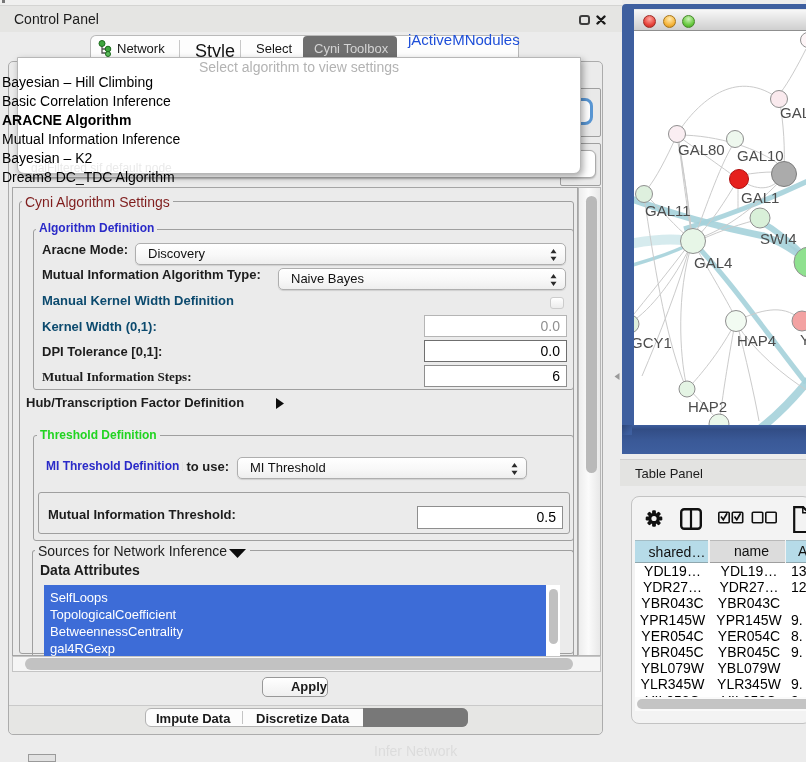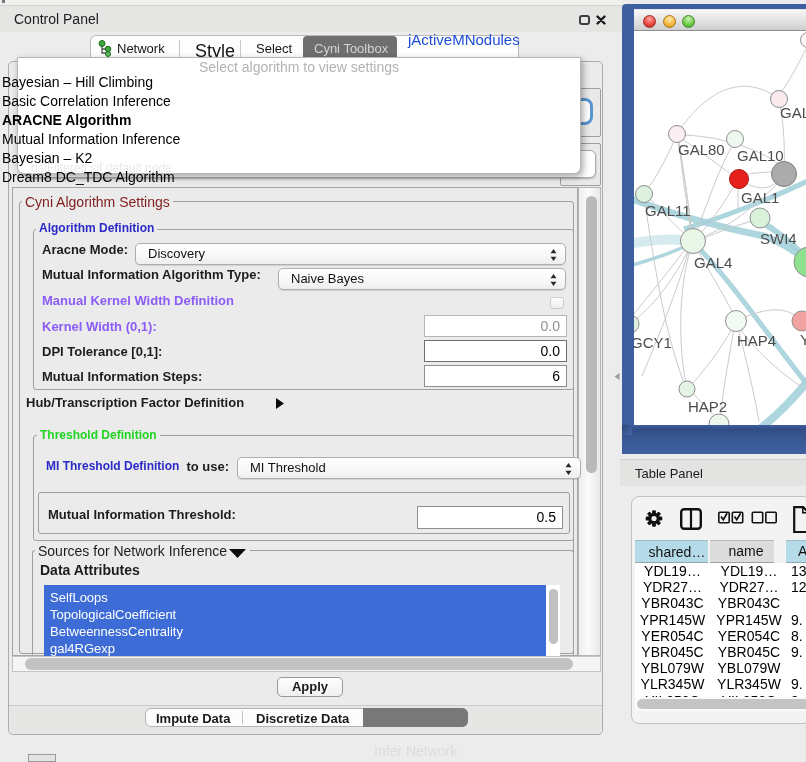--- a/index.html
+++ b/index.html
@@ -1,20 +1,20 @@
 <!DOCTYPE html>
 <html><head>
 <meta charset="utf-8">
 <style>
 * { margin:0; padding:0; box-sizing:border-box; }
 html,body { width:806px; height:762px; overflow:hidden; }
 body { background:#ececec; font-family:"Liberation Sans", sans-serif; position:relative; }
 .abs { position:absolute; }
 .lbl { position:absolute; font-size:13px; font-weight:bold; color:#1d1d1d; white-space:nowrap; line-height:13px; }
-.dis { color:#8b5cf6; }
+.dis { color:#0c4a6e; }
 .combo { position:absolute; background:linear-gradient(#ffffff,#f8f8f8 55%,#eeeeee); border:1px solid #aeaeae; border-radius:5px; font-size:13px; color:#111; box-shadow:0 1px 1px rgba(0,0,0,0.12);padding-left:20px; }
 .ctext { position:absolute; left:12px; top:3px; line-height:14px; }
 .field { position:absolute; background:#fff; border:1px solid #b5b5b5; font-size:14px; text-align:right; padding-right:6px; color:#000; }
 .group { position:absolute; border:1px solid #9f9f9f; border-radius:3px; }
 .gtitle { position:absolute; background:#ebebeb; font-size:12px; padding:0 3px; white-space:nowrap; line-height:13px; }
 </style>
 </head>
 <body>
 
 <div class="abs" style="left:0;top:0;width:622px;height:5px;background:#f0f0ef;"></div>
@@ -94,33 +94,33 @@
 
 <div class="lbl dis" style="left:42px;top:294px;">Manual Kernel Width Definition</div>
 <div class="abs" style="left:550px;top:297px;width:14px;height:12px;background:linear-gradient(#fff,#ececec);border:1px solid #cccccc;border-radius:3px;"></div>
 
 <div class="lbl dis" style="left:42px;top:320px;">Kernel Width (0,1):</div>
 <div class="field" style="left:424px;top:315px;width:143px;height:22px;line-height:20px;color:#909090;">0.0</div>
 
 <div class="lbl" style="left:42px;top:345px;">DPI Tolerance [0,1]:</div>
 <div class="field" style="left:424px;top:340px;width:143px;height:22px;line-height:20px;border-color:#6f6f6f;">0.0</div>
 
-<div class="lbl" style="left:42px;top:370px;">Mutual Information Steps:</div>
+<div class="lbl" style="left:42px;top:370px;font-family:Liberation Serif, serif;">Mutual Information Steps:</div>
 <div class="field" style="left:424px;top:365px;width:143px;height:22px;line-height:20px;border-color:#8e8e8e;">6</div>
 
 <div class="lbl" style="left:26px;top:396px;">Hub/Transcription Factor Definition</div>
 <svg class="abs" style="left:275px;top:398px;" width="10" height="11">
     <path d="M1 0 L9 5.5 L1 11 Z" fill="#0c0c0c"></path>
   </svg>
 
 <div class="group" style="left:33px;top:435px;width:541px;height:106px;"></div>
 <div class="gtitle" style="left:37px;top:429px;color:#21d421;font-weight:bold;">Threshold Definition</div>
 
 <div class="lbl" style="left:81px;top:460px;">Which threshold to use:</div>
-<div class="combo" style="left:237px;top:457px;width:344px;height:22px;">
+<div class="combo" style="left:237px;top:457px;width:290px;height:22px;">
     <span class="ctext">MI Threshold</span>
 <svg class="abs" style="right:8px;top:5px;" width="7" height="12">
       <path d="M3.5 0 L6.5 4.2 L0.5 4.2 Z M3.5 12 L6.5 7.8 L0.5 7.8 Z" fill="#2a2a2a"></path>
     </svg>
   </div>
 
 <div class="group" style="left:38px;top:492px;width:532px;height:42px;"></div>
 <div class="gtitle" style="left:43px;top:460px;color:#2a2ac8;font-weight:bold;">MI Threshold Definition</div>
 
 <div class="lbl" style="left:48px;top:508px;">Mutual Information Threshold:</div>
@@ -131,21 +131,21 @@
 <svg class="abs" style="left:229px;top:549px;" width="17" height="9">
     <path d="M0 0 L17 0 L8.5 9 Z" fill="#0c0c0c"></path>
   </svg>
 
 <div class="lbl" style="left:40px;top:564px;font-size:14px;">Data Attributes</div>
 <div class="abs" style="left:44px;top:585px;width:516px;height:71px;background:#fff;"></div>
 <div class="abs" style="left:44px;top:585px;width:502px;height:71px;background:#3d6cd7;"></div>
 <div class="abs" style="left:50px;top:589px;font-size:13px;color:#fff;line-height:17px;">SelfLoops<br>TopologicalCoefficient<br>BetweennessCentrality<br>gal4RGexp</div>
 <div class="abs" style="left:549px;top:589px;width:9px;height:55px;background:#c0c0c0;border-radius:5px;"></div>
 
-<div class="abs" style="left:277px;top:677px;width:66px;height:20px;background:linear-gradient(#ffffff,#efefef);border:1px solid #989898;border-radius:5px;text-align:center;font-size:13px;font-weight:bold;color:#1a1a1a;line-height:18px;">Apply</div>
+<div class="abs" style="left:262px;top:677px;width:66px;height:20px;background:linear-gradient(#ffffff,#efefef);border:1px solid #989898;border-radius:5px;text-align:right;font-size:13px;font-weight:bold;color:#1a1a1a;line-height:18px;">Apply</div>
 
 <div class="abs" style="left:9px;top:705px;width:593px;height:29px;background:#e6e6e4;border-top:1px solid #c9c9c9;border-radius:0 0 5px 5px;"></div>
 <div class="abs" style="left:145px;top:708px;width:323px;height:19px;background:#fcfcfc;border:1px solid #b2b2b2;border-radius:6px;"></div>
 <div class="abs" style="left:242px;top:711px;width:1px;height:13px;background:#c4c4c4;"></div>
 <div class="abs" style="left:363px;top:708px;width:105px;height:19px;background:#787878;border-radius:0 6px 6px 0;"></div>
 <div class="abs" style="left:156px;top:711px;font-size:13px;font-weight:bold;color:#1a1a1a;">Impute Data</div>
 <div class="abs" style="left:256px;top:711px;font-size:13px;font-weight:bold;color:#1a1a1a;">Discretize Data</div>
 <div class="abs" style="left:374px;top:711px;font-size:14px;color:#dcdcdc;margin-top:32px;">Infer Network</div>
 
 <div class="abs" style="left:28px;top:754px;width:28px;height:8px;background:#e2e2e2;border:1px solid #9a9a9a;"></div>
@@ -269,21 +269,21 @@
     <rect x="0.8" y="0.8" width="10.4" height="10.4" rx="1"></rect>
     <rect x="14.3" y="0.8" width="10.4" height="10.4" rx="1"></rect>
   </g>
   <g transform="translate(149,1)" fill="none" stroke="#111" stroke-width="2.2">
     <path d="M1.2 26 v-24.8 h9 l5.5 5.5 v19.3 Z"></path>
     <path d="M9.8 1.5 v5.2 h5.8" stroke-width="1.5"></path>
   </g>
 </svg>
 
 <div class="abs" style="left:635px;top:540px;width:73px;height:23px;background:#b6dbe8;border-top:1px solid #a3bcc4;border-bottom:1px solid #8fa7ae;text-align:center;font-size:14px;color:#111;line-height:22px;padding-left:11px;">shared…</div>
-<div class="abs" style="left:710px;top:540px;width:64px;height:23px;background:#dcdcdc;border-top:1px solid #b9b9b9;border-bottom:1px solid #9f9f9f;text-align:center;font-size:14px;color:#111;line-height:21px;padding-left:8px;">name</div>
+<div class="abs" style="left:710px;top:540px;width:75px;height:23px;background:#dcdcdc;border-top:1px solid #b9b9b9;border-bottom:1px solid #9f9f9f;text-align:center;font-size:14px;color:#111;line-height:21px;padding-left:8px;">name</div>
 <div class="abs" style="left:786px;top:540px;width:20px;height:23px;background:#b6dbe8;border-top:1px solid #a3bcc4;border-bottom:1px solid #8fa7ae;font-size:14px;color:#111;line-height:21px;padding-left:12px;">A</div>
 
 <div class="abs" style="left:635px;top:563px;width:171px;height:136px;background:#fff;overflow:hidden;">
   <div style="position:absolute;left:0;top:0;width:75px;text-align:center;font-size:14px;color:#000;line-height:16.2px;">YDL19…<br>YDR27…<br>YBR043C<br>YPR145W<br>YER054C<br>YBR045C<br>YBL079W<br>YLR345W<br>YIL052C</div>
   <div style="position:absolute;left:76px;top:0;width:76px;text-align:center;font-size:14px;color:#000;line-height:16.2px;">YDL19…<br>YDR27…<br>YBR043C<br>YPR145W<br>YER054C<br>YBR045C<br>YBL079W<br>YLR345W<br>YIL052C</div>
   <div style="position:absolute;left:156px;top:0;width:40px;text-align:left;font-size:14px;color:#000;line-height:16.2px;">13<br>12<br>&nbsp;<br>9.<br>8.<br>9.<br>&nbsp;<br>9.<br>9.</div>
 </div>
 
 <div class="abs" style="left:635px;top:697px;width:171px;height:14px;background:#fafafa;"></div>
 <div class="abs" style="left:637px;top:699px;width:175px;height:10px;background:#c4c4c4;border-radius:5px;"></div>

